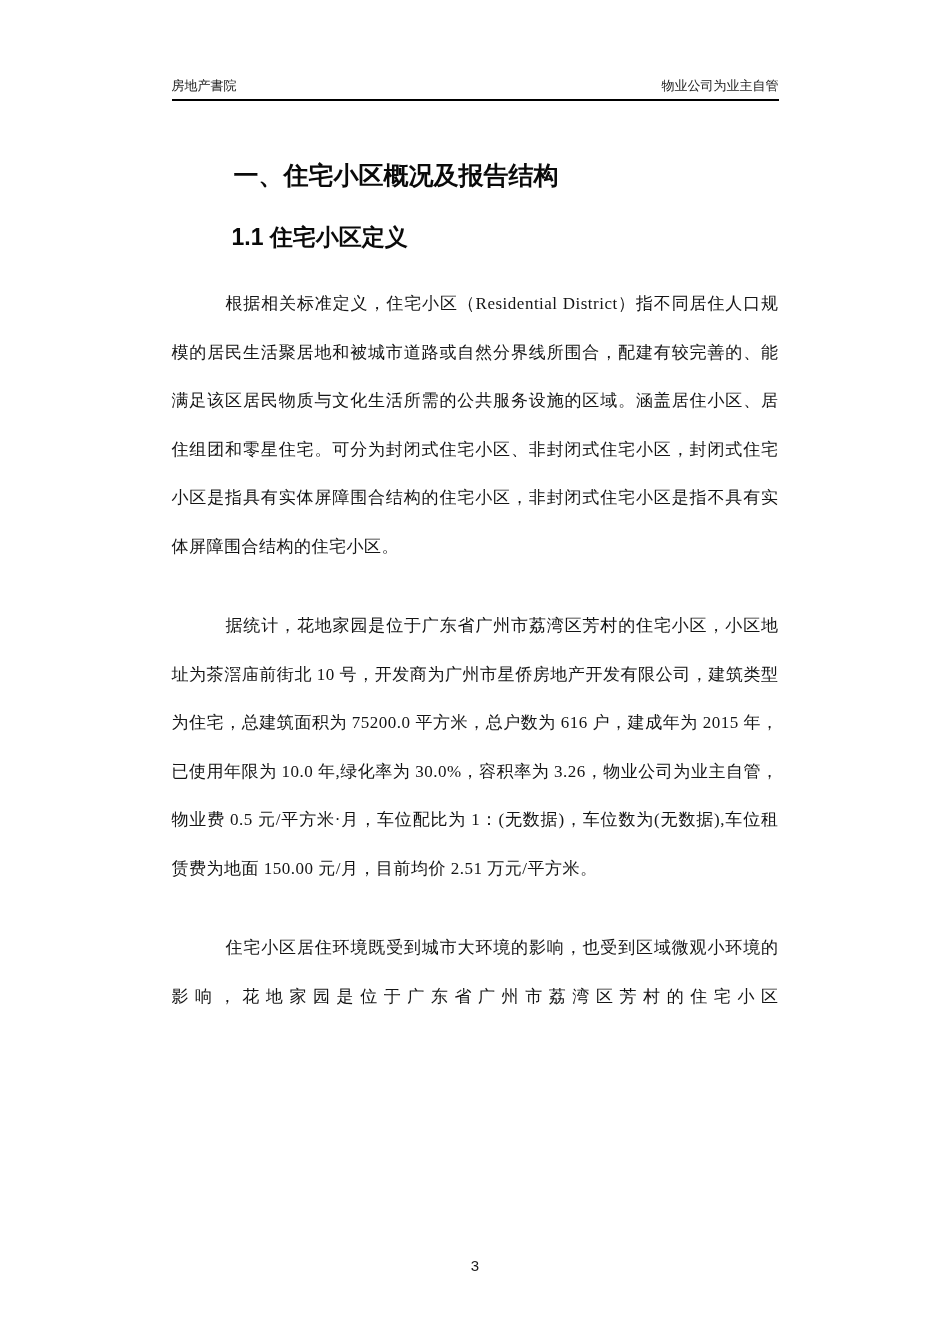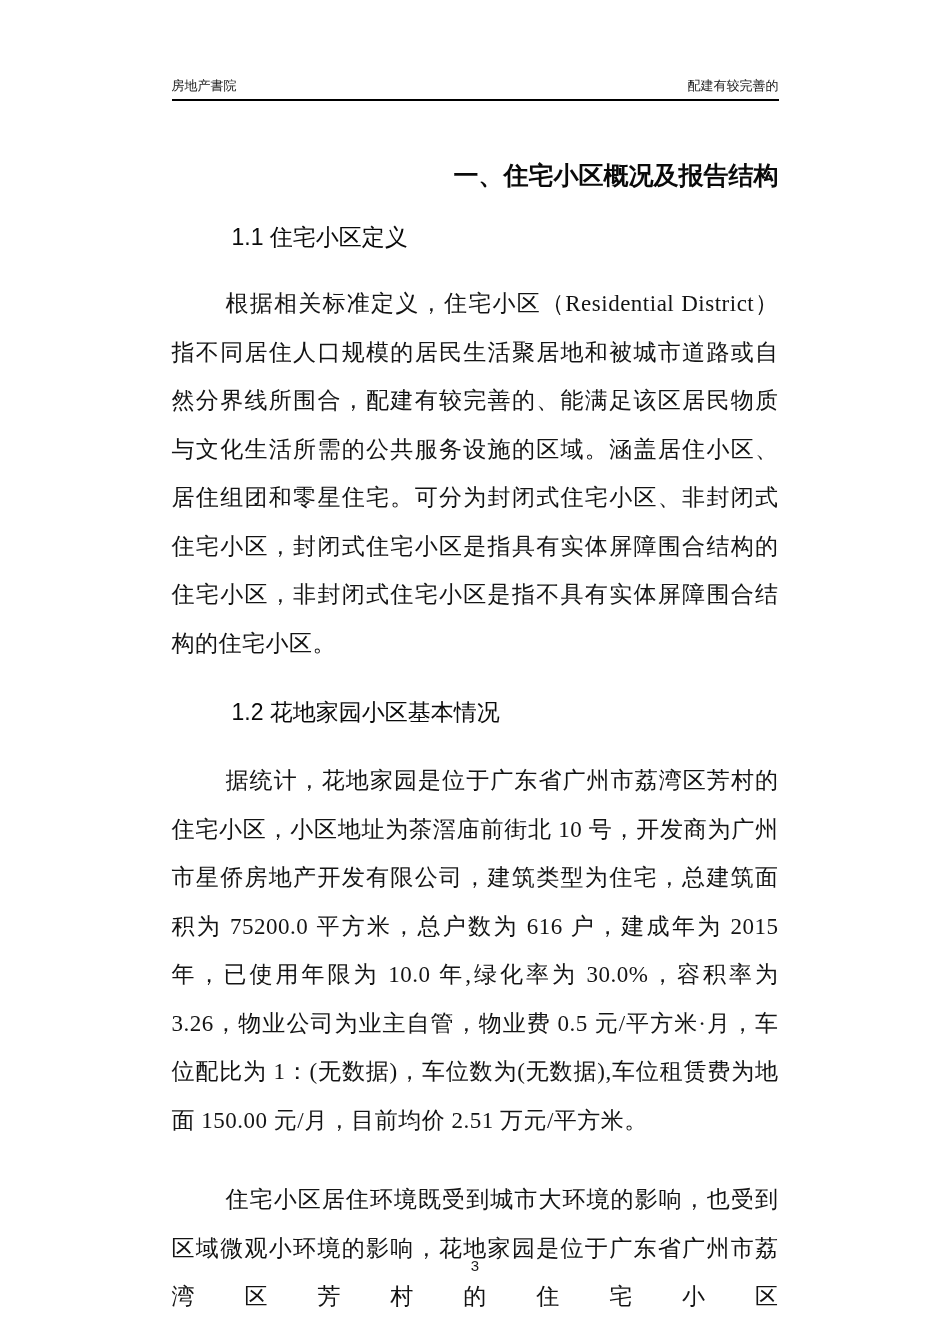--- a/index.html
+++ b/index.html
@@ -34,36 +34,35 @@
   .content {
     margin: 0 133px;
   }
   h1.doc-title {
     margin: 59px 0 0 62px;
     font-family: "Liberation Sans", "DejaVu Sans", sans-serif;
     font-weight: bold;
     font-size: 25px;
     line-height: 30px;
     color: #0a0a0a;
-    text-align: right;
   }
   h2.sec-heading {
     margin: 0 0 0 60px;
     font-family: "Liberation Sans", "DejaVu Sans", sans-serif;
-    font-weight: normal;
+    font-weight: bold;
     font-size: 23px;
     line-height: 28px;
     color: #0a0a0a;
   }
   h2.sec-heading.h-1 { margin-top: 33px; }
   h2.sec-heading.h-2 { margin-top: 30px; }
   h2.sec-heading.h-3 { margin-top: 30px; }
   p.body-para {
     margin: 0;
-    font-size: 23px;
+    font-size: 17px;
     line-height: 48.5px;
     text-align: justify;
     text-justify: inter-ideograph;
     text-indent: 54px;
     letter-spacing: 0.5px;
     color: #141414;
   }
   p.body-para.p-1 { margin-top: 29px; }
   p.body-para.p-2 { margin-top: 31px; }
   p.body-para.p-3 { margin-top: 31px; }
@@ -81,31 +80,30 @@
     color: #1a1a1a;
   }
 </style>
 </head>
 <body>
 
 <div class="page">
 
   <div class="running-header">
     <span>房地产書院</span>
-    <span>配建有较完善的</span>
+    <span>物业公司为业主自管</span>
   </div>
 
   <div class="content">
 
     <h1 class="doc-title">一、住宅小区概况及报告结构</h1>
 
     <h2 class="sec-heading h-1">1.1 住宅小区定义</h2>
     <p class="body-para p-1">根据相关标准定义，住宅小区（Residential District）指不同居住人口规模的居民生活聚居地和被城市道路或自然分界线所围合，配建有较完善的、能满足该区居民物质与文化生活所需的公共服务设施的区域。涵盖居住小区、居住组团和零星住宅。可分为封闭式住宅小区、非封闭式住宅小区，封闭式住宅小区是指具有实体屏障围合结构的住宅小区，非封闭式住宅小区是指不具有实体屏障围合结构的住宅小区。</p>
 
-    <h2 class="sec-heading h-2">1.2 花地家园小区基本情况</h2>
     <p class="body-para p-2">据统计，花地家园是位于广东省广州市荔湾区芳村的住宅小区，小区地址为茶滘庙前街北 10 号，开发商为广州市星侨房地产开发有限公司，建筑类型为住宅，总建筑面积为 75200.0 平方米，总户数为 616 户，建成年为 2015 年，已使用年限为 10.0 年,绿化率为 30.0%，容积率为 3.26，物业公司为业主自管，物业费 0.5 元/平方米·月，车位配比为 1：(无数据)，车位数为(无数据),车位租赁费为地面 150.00 元/月，目前均价 2.51 万元/平方米。</p>
 
     <p class="body-para p-3 continues">住宅小区居住环境既受到城市大环境的影响，也受到区域微观小环境的影响，花地家园是位于广东省广州市荔湾区芳村的住宅小区</p>
 
   </div>
 
   <div class="page-footer">
     <span>3</span>
   </div>
 

